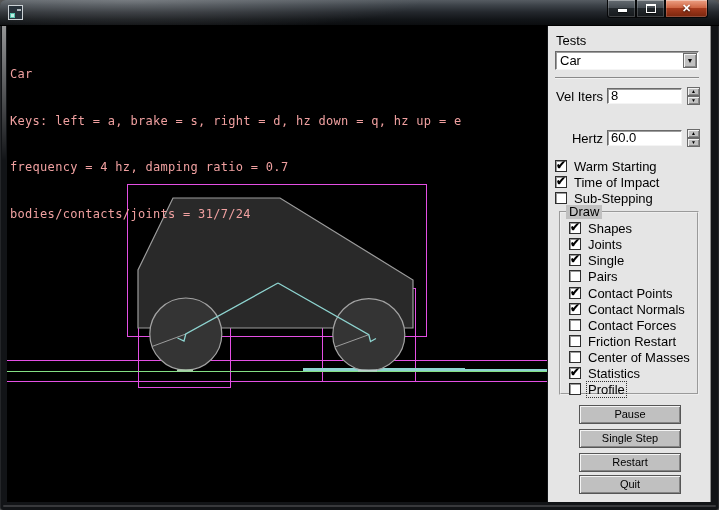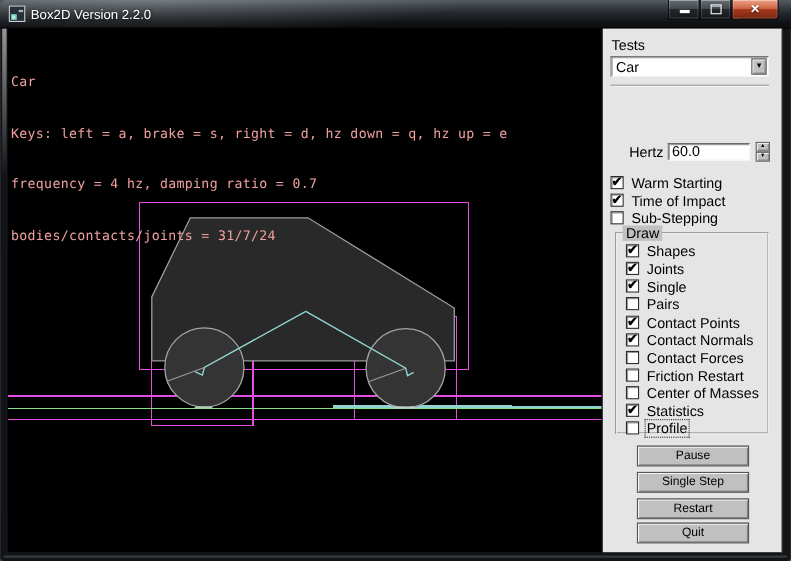--- a/index.html
+++ b/index.html
@@ -140,21 +140,20 @@
 </head>
 <body>
 
 <div class="window">
 
   <div class="titlebar">
     <div class="win-icon">
       <span class="chip"></span>
       <span class="dash"></span>
     </div>
-    <div class="win-title">Box2D Version 2.2.0</div>
     <div class="caption-btn btn-min">
       <span class="glyph-min"></span>
     </div>
     <div class="caption-btn btn-max">
       <span class="glyph-max"></span>
     </div>
     <div class="caption-btn btn-close">
       <span class="glyph-close">✕</span>
     </div>
   </div>
@@ -204,20 +203,28 @@
 
     <div class="dropdown">
       <div class="dd-value">Car</div>
       <div class="dd-btn">
         <span class="dd-arrow">▼</span>
       </div>
     </div>
 
     <div class="separator"></div>
 
+    <div class="spinrow" style="top:61px">
+      <div class="spin-label">Vel Iters</div>
+      <div class="fld">8</div>
+      <div class="spinner">
+        <div class="spin-btn up">▲</div>
+        <div class="spin-btn down">▼</div>
+      </div>
+    </div>
 
 
     <div class="spinrow" style="top:103px">
       <div class="spin-label">Hertz</div>
       <div class="fld">60.0</div>
       <div class="spinner">
         <div class="spin-btn up">▲</div>
         <div class="spin-btn down">▼</div>
       </div>
     </div>

